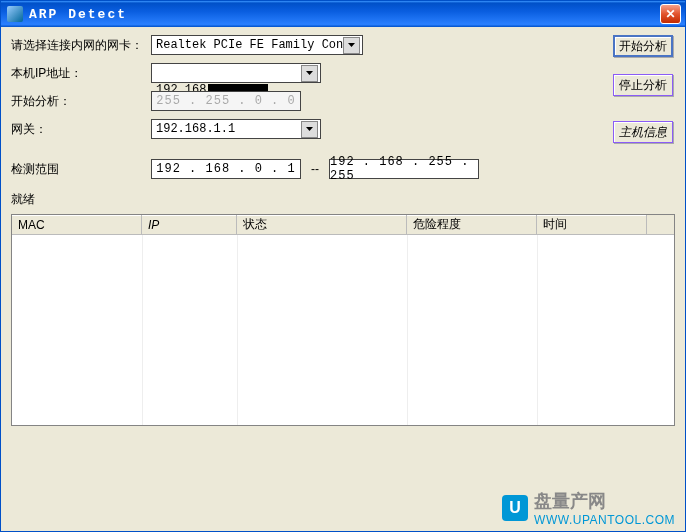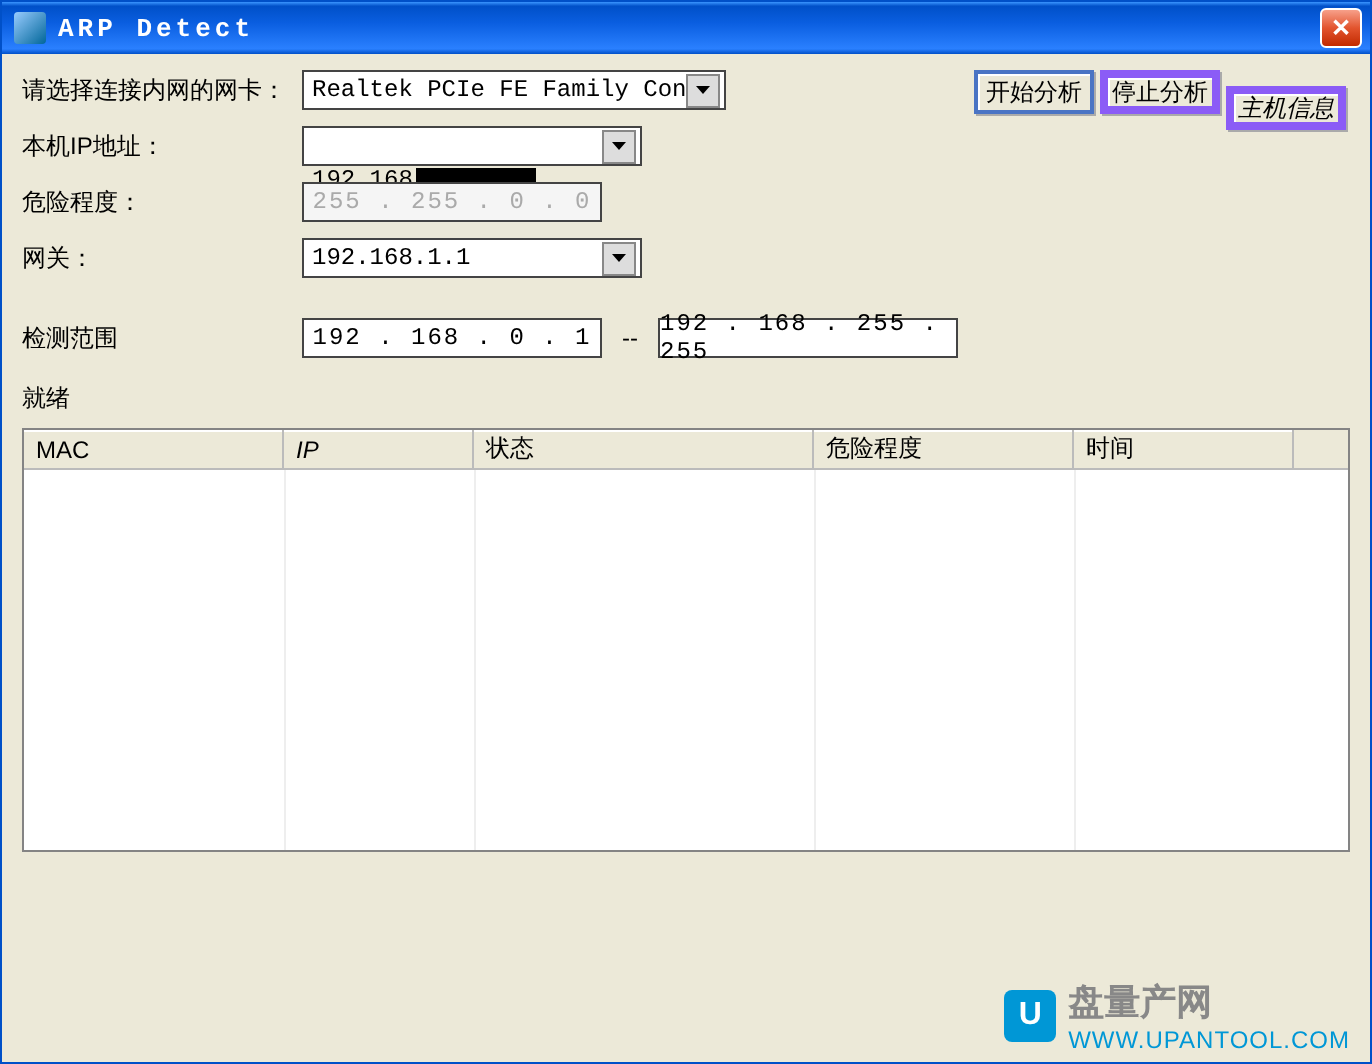--- a/index.html
+++ b/index.html
@@ -38,26 +38,26 @@
 .combo .val { flex:1; white-space:nowrap; overflow:hidden; }
 .combo .arrow { width:17px; height:17px; background:#ddd; border:1px solid #888; display:flex; align-items:center; justify-content:center; }
 .combo .arrow svg { width:7px; height:4px; }
 .ipbox {
   border:1px solid #444; background:#fff; height:20px; width:150px;
   display:flex; align-items:center; justify-content:center;
   font-family:"Courier New",monospace; letter-spacing:1px;
 }
 .ipbox.disabled { color:#aaa; background:#f5f5f5; }
 .btn {
-  width:60px; height:22px; border:4px solid #8b5cf6; background:#ece9d8;
+  width:60px; height:22px; border:1px solid #8b5cf6; background:#ece9d8;
   font-size:12px; cursor:pointer; display:flex; align-items:center; justify-content:center;
   box-shadow: inset 1px 1px 0 #fff, 1px 1px 0 #aaa;
 }
 .btn.default { border:2px solid #4a74c4; }
-.rightbtns { position:absolute; top:8px; right:12px; display:flex; flex-direction:row; gap:3px; }
+.rightbtns { position:absolute; top:8px; right:12px; display:flex; flex-direction:column; gap:17px; }
 .closebtn-row { position:absolute; top:194px; right:12px; }
 .range-row { display:flex; align-items:center; margin-top:20px; margin-bottom:12px; }
 .range-row .form-label { width:140px; }
 .range-dash { margin:0 10px; color:#000; }
 .status { margin:4px 0 6px 0; }
 .table-wrap { border:1px solid #848484; background:#fff; height:212px; position:relative; }
 .table-head { display:flex; background:#ece9d8; border-bottom:1px solid #bbb; height:20px; }
 .th { border-right:1px solid #bbb; padding:2px 6px; font-size:12px; display:flex; align-items:center; box-shadow:inset 0 1px 0 #fff; }
 .table-body { height:calc(100% - 20px); overflow:auto; position:relative; }
 .vline { position:absolute; top:0; bottom:0; border-left:1px solid #eee; }
@@ -114,21 +114,21 @@
         </span>
         <span class="arrow">
             <svg viewBox="0 0 7 4">
               <path d="M0 0 L7 0 L3.5 4 Z" fill="#000"></path>
             </svg>
           </span>
       </div>
     </div>
 
     <div class="form-row">
-      <div class="form-label">危险程度：</div>
+      <div class="form-label">开始分析：</div>
       <div class="ipbox disabled">255 . 255 .   0  .   0</div>
     </div>
 
     <div class="form-row">
       <div class="form-label">网关：</div>
       <div class="combo" style="width:170px;">
         <span class="val">192.168.1.1</span>
         <span class="arrow">
             <svg viewBox="0 0 7 4">
               <path d="M0 0 L7 0 L3.5 4 Z" fill="#000"></path>

